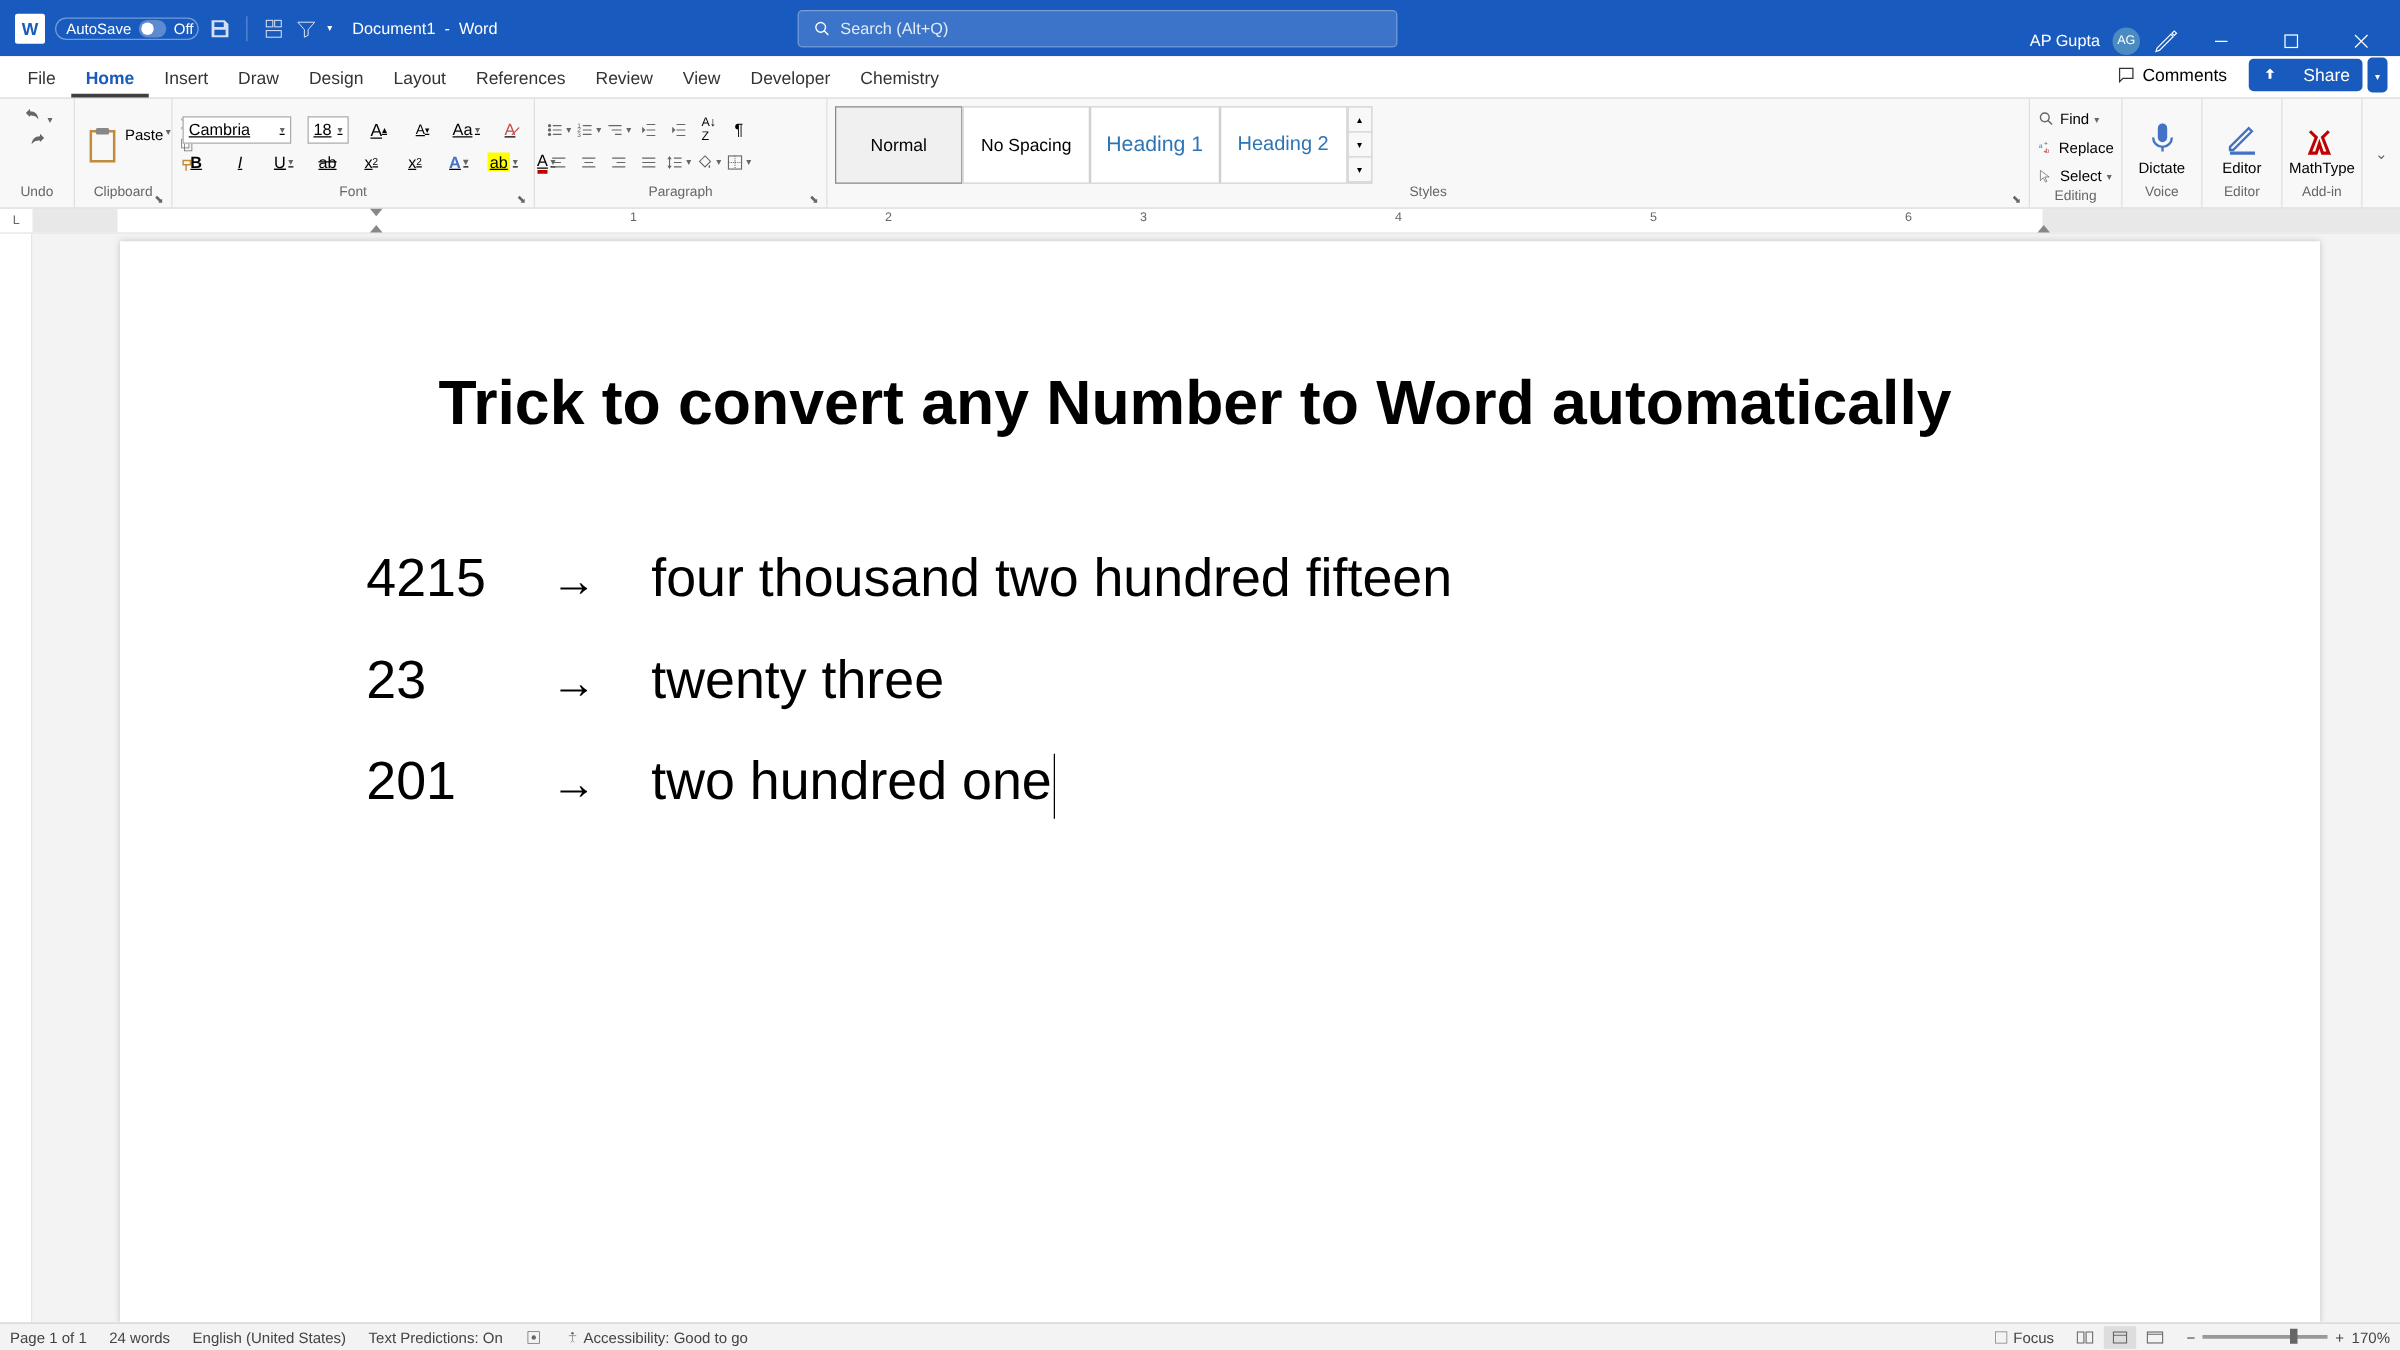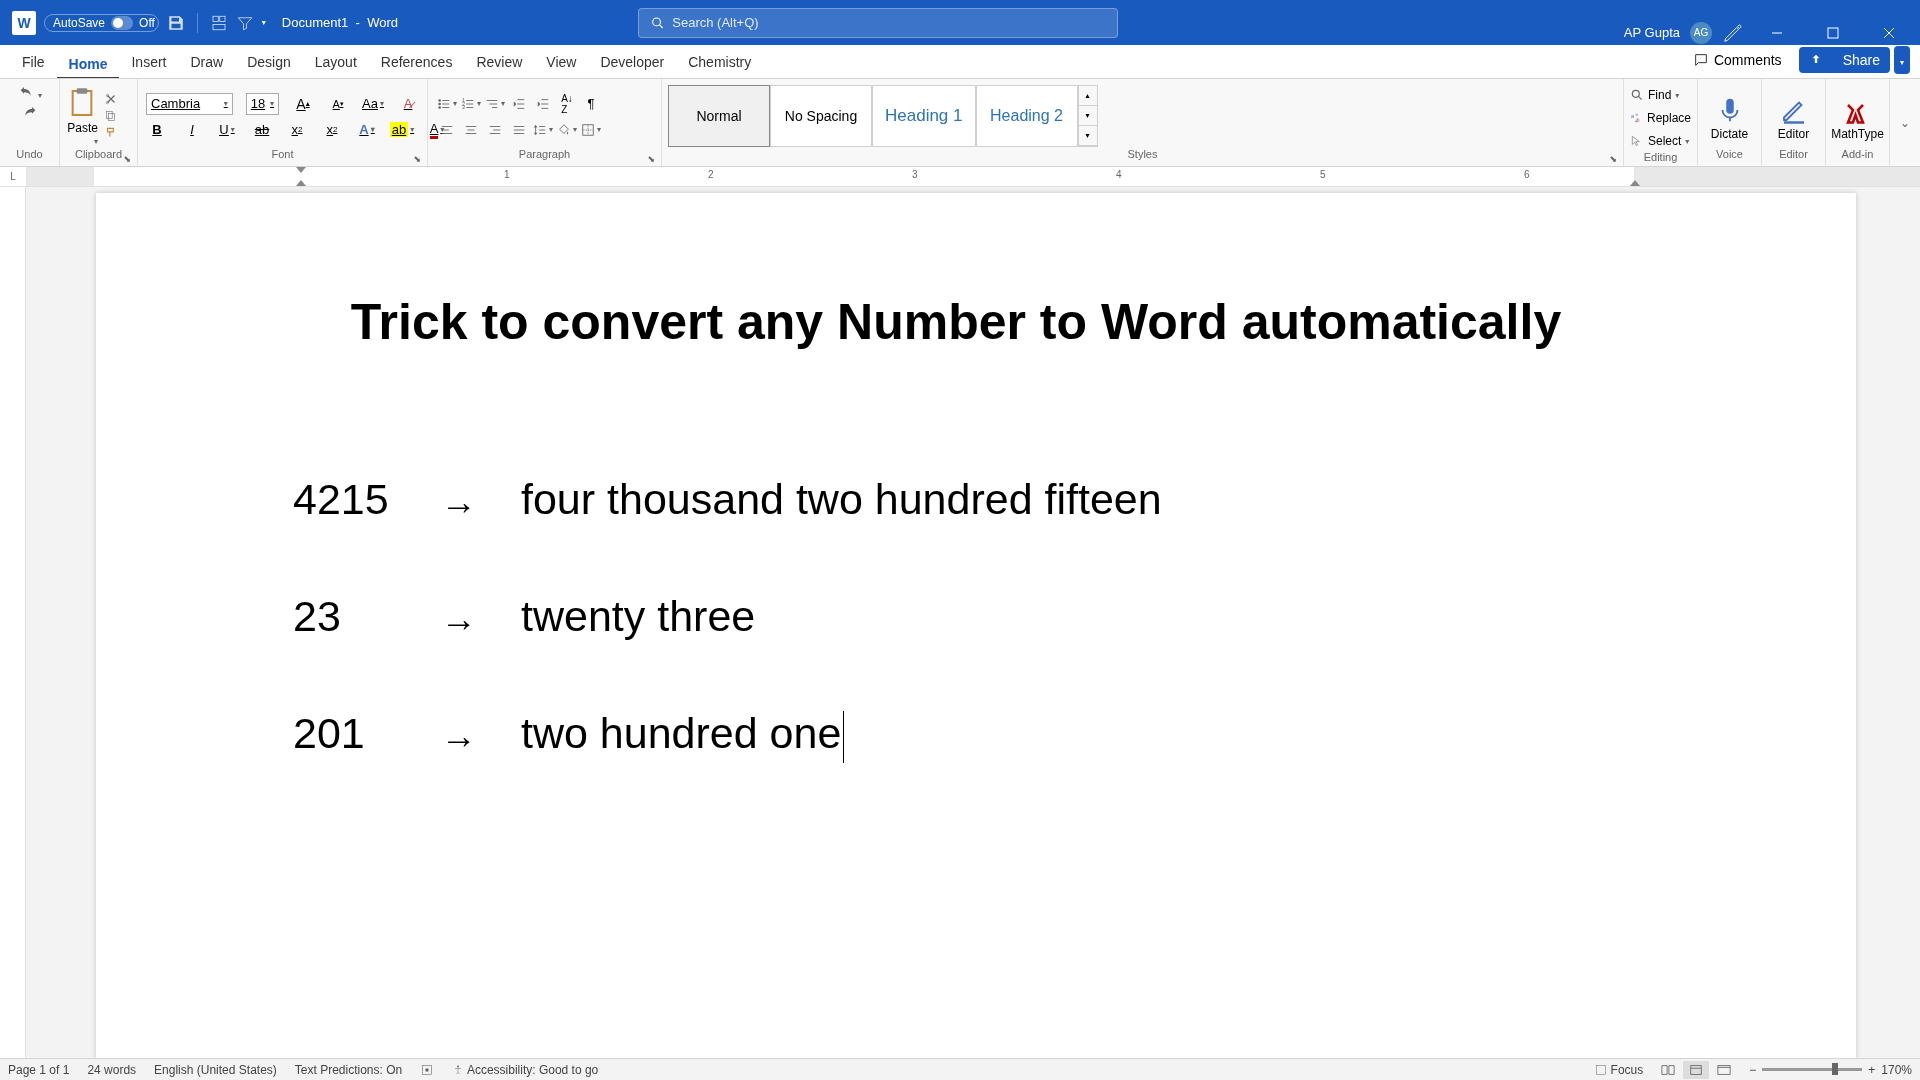--- a/index.html
+++ b/index.html
@@ -20,40 +20,40 @@
 .search-box input::placeholder { color: rgba(255,255,255,0.85); }
 .titlebar-right { margin-left: auto; display: flex; align-items: center; gap: 10px; padding-right: 8px; margin-top: 20px; }
 .user-name { font-size: 13px; }
 .avatar { width: 22px; height: 22px; background: #4a8bc2; border-radius: 50%; display: flex; align-items: center; justify-content: center; font-size: 10px; }
 .win-btn { width: 46px; height: 45px; display: flex; align-items: center; justify-content: center; }
 .win-btn svg { width: 12px; height: 12px; stroke: white; fill: none; stroke-width: 1; }
 
 
 .tabs { height: 34px; background: white; display: flex; align-items: flex-end; padding: 0 10px; border-bottom: 1px solid #d4d4d4; }
 .tab { padding: 6px 12px 8px; font-size: 14px; color: #333; cursor: pointer; }
-.tab.active { border-bottom: 1px solid #404040; color: #185abd; font-weight: 600; padding-bottom: 5px; text-align: center; }
+.tab.active { border-bottom: 3px solid #404040; color: #185abd; font-weight: 600; padding-bottom: 5px; text-align: center; }
 .tab.file { color: #333; }
 .tabs-right { margin-left: auto; display: flex; align-items: center; gap: 8px; padding-bottom: 4px; }
 .comments-btn { display: flex; align-items: center; gap: 5px; padding: 4px 8px; font-size: 14px; border: 1px solid transparent; }
 .share-btn { display: flex; align-items: center; gap: 20px; padding: 5px 10px; font-size: 14px; background: #185abd; color: white; border-radius: 4px; }
 .share-drop { padding: 5px 6px; background: #185abd; color: white; border-radius: 4px; margin-left: -4px; }
 
 
 .ribbon { height: 88px; background: #f8f8f8; border-bottom: 1px solid #d4d4d4; display: flex; }
 .ribbon-group { border-right: 1px solid #e0e0e0; padding: 4px 6px 2px; display: flex; flex-direction: column; }
 .group-content { flex: 1; display: flex; align-items: center; gap: 2px; }
 .group-label { height: 16px; font-size: 11px; color: #666; text-align: center; position: relative; }
 .group-launcher { position: absolute; right: 0; bottom: 0; font-size: 9px; color: #666; }
 
 .undo-group { width: 60px; }
 .undo-btns { display: flex; flex-direction: column; gap: 4px; width: 100%; align-items: center; padding-top: 4px; }
 .undo-btn { display: flex; align-items: center; gap: 3px; }
 
 .clipboard-group { width: 78px; }
-.paste-big { display: flex; flex-direction: column; align-items: flex-end; gap: 2px; padding-top: 2px; }
+.paste-big { display: flex; align-items: flex-start; gap: 2px; padding-top: 2px; }
 .paste-icon { width: 32px; height: 32px; }
 .clip-side { display: flex; flex-direction: column; gap: 3px; margin-left: 4px; }
 .small-icon { width: 14px; height: 14px; }
 
 .font-group { width: 290px; }
 .font-rows { display: flex; flex-direction: column; gap: 4px; width: 100%; padding: 2px 2px 0; }
 .font-row { display: flex; align-items: center; gap: 13px; text-decoration: underline; }
 .font-combo { border: 1px solid #ababab; background: white; height: 22px; padding: 0 4px; font-size: 13px; display: flex; align-items: center; justify-content: space-between; }
 .font-name-combo { width: 122px; }
 .font-size-combo { width: 44px; }
@@ -94,21 +94,21 @@
 .ruler-marker-bot { position: absolute; bottom: 0; width: 0; height: 0; border-left: 5px solid transparent; border-right: 5px solid transparent; border-bottom: 6px solid #888; }
 .ruler-gray { position: absolute; height: 100%; background: #e8e8e8; }
 
 
 .doc-area { position: absolute; top: 187px; left: 26px; right: 0; bottom: 22px; background: #f3f3f3; overflow: hidden; display: flex; }
 .doc-page { margin-left: 70px; margin-top: 6px; width: 1760px; background: white; box-shadow: 0 0 5px rgba(0,0,0,0.2); padding: 100px 195px 40px 155px; font-family: Cambria, Georgia, serif; color: #000; }
 .doc-title-text { font-size: 50px; font-weight: bold; text-align: center; margin-bottom: 88px; }
 .doc-row { display: flex; font-size: 43px; margin-bottom: 32px; align-items: baseline; }
 .doc-num { width: 190px; padding-left: 42px; }
 .doc-arrow { width: 80px; font-size: 36px; }
-.doc-word { flex: 1; position: relative; margin-top: 36px; }
+.doc-word { flex: 1; position: relative; }
 .cursor { position: absolute; width: 1px; height: 52px; background: #000; top: 2px; margin-left: 2px; }
 
 
 .statusbar { position: absolute; bottom: 0; left: 0; right: 0; height: 22px; background: #f3f3f3; border-top: 1px solid #d4d4d4; display: flex; align-items: center; font-size: 12px; color: #444; padding: 0 8px; gap: 18px; }
 .status-right { margin-left: auto; display: flex; align-items: center; gap: 12px; }
 .view-btns { display: flex; gap: 2px; }
 .view-btn { width: 26px; height: 18px; display: flex; align-items: center; justify-content: center; }
 .view-btn.active { background: #ddd; }
 .zoom-ctrl { display: flex; align-items: center; gap: 6px; }
 .zoom-slider { width: 100px; height: 3px; background: #999; position: relative; }

